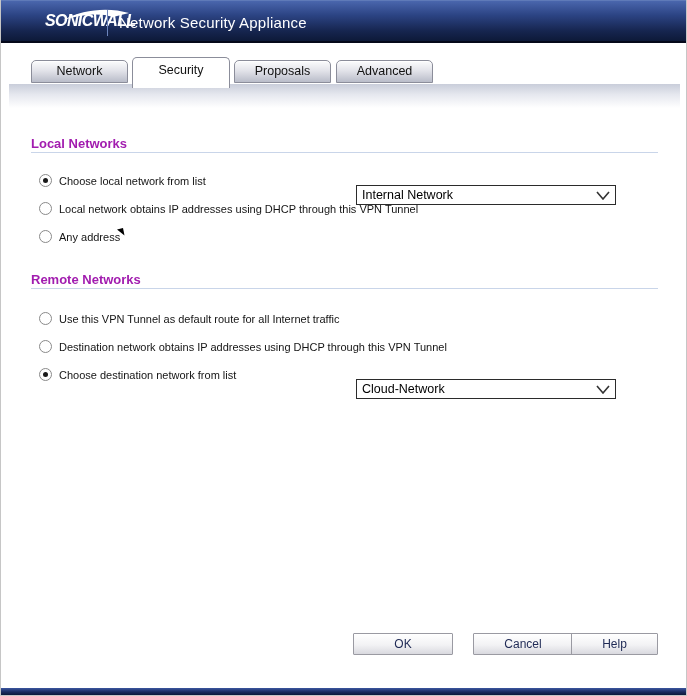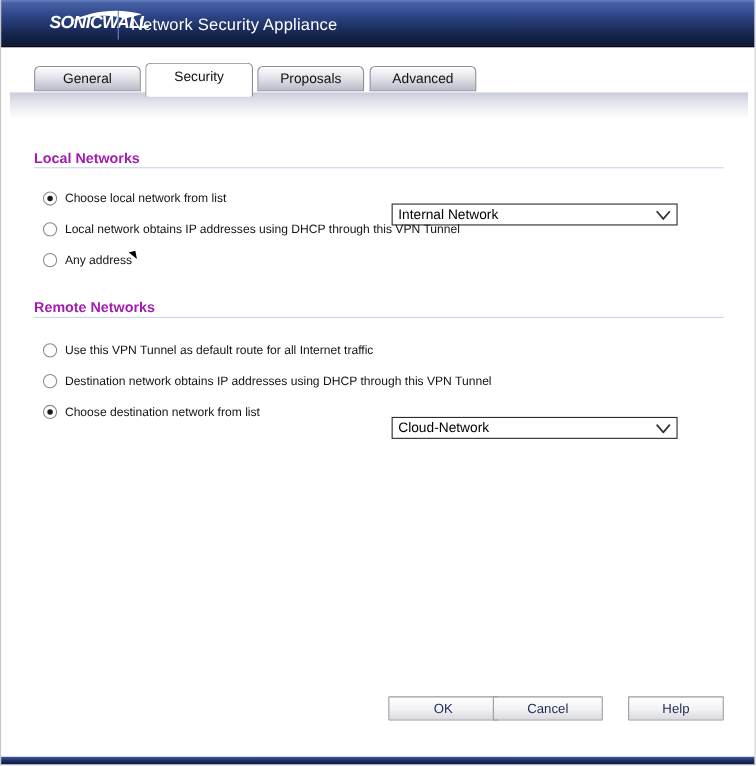--- a/index.html
+++ b/index.html
@@ -67,21 +67,21 @@
   .status-bar span { position:absolute; left:3px; top:1px; font-size:12.5px; font-weight:bold; color:#000; }
   .btn {
     position:absolute; top:633px; height:22px;
     border:1px solid #9a9aa2; border-radius:1px;
     background:linear-gradient(to bottom,#ffffff 0%,#f2f2f4 55%,#d9d9df 100%);
     box-shadow:inset 0 1px 0 #ffffff;
     font-family:"Liberation Sans","DejaVu Sans",sans-serif;
     font-size:12px; color:#1f2a55; cursor:pointer;
   }
   .btn-ok { left:324px; width:100px;margin-left:28px; }
-  .btn-cancel { left:447px; width:100px; }
+  .btn-cancel { left:472px; width:100px; }
   .btn-help { left:570px; width:87px; }
   .bottom-bar {
     position:absolute; left:0; top:688px; width:685px; height:7px;
     background:linear-gradient(to bottom,#3b56a0 0%,#1b2c60 55%,#0c1838 100%);
   }
 </style>
 </head>
 <body>
 
 <div id="app">
@@ -90,21 +90,21 @@
     <div class="logo">
       <span>SONICWALL</span>
       <svg class="logo-swoosh" width="74" height="18" viewBox="0 0 74 18">
         <path d="M4 15 C 24 4, 50 2, 70 8 L 54 12 C 40 7, 20 10, 4 15 Z" fill="#ffffff"></path>
       </svg>
     </div>
     <div class="header-sep"></div>
     <div class="header-title">Network Security Appliance</div>
   </div>
 
-  <div class="tab" style="left:30px">General</div>
+  <div class="tab" style="left:30px">Network</div>
   <div class="tab active" style="left:131px; width:98px">Security</div>
   <div class="tab" style="left:233px">Proposals</div>
   <div class="tab" style="left:335px">Advanced</div>
   <div class="band"></div>
 
   <div class="section-heading" style="top:136px">Local Networks</div>
   <div class="section-divider" style="top:152px"></div>
 
   <div class="radio-row" style="top:174px">
     <div class="radio">

